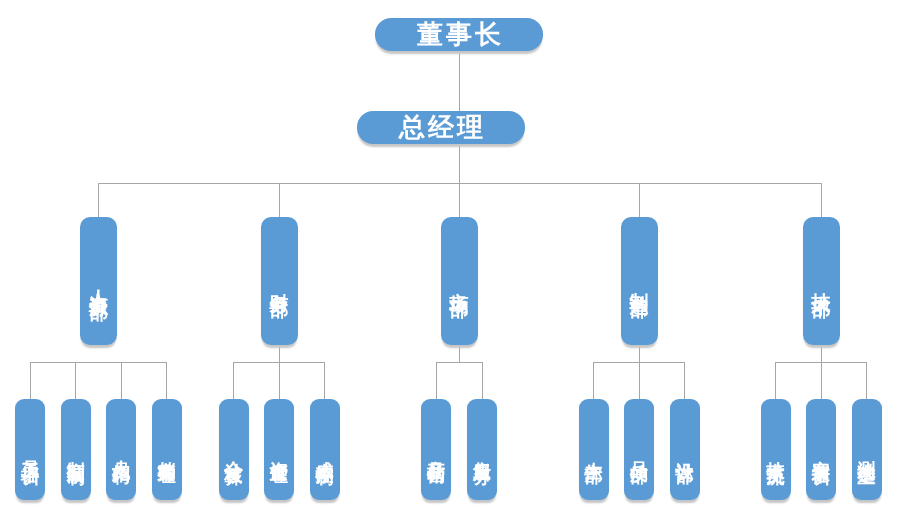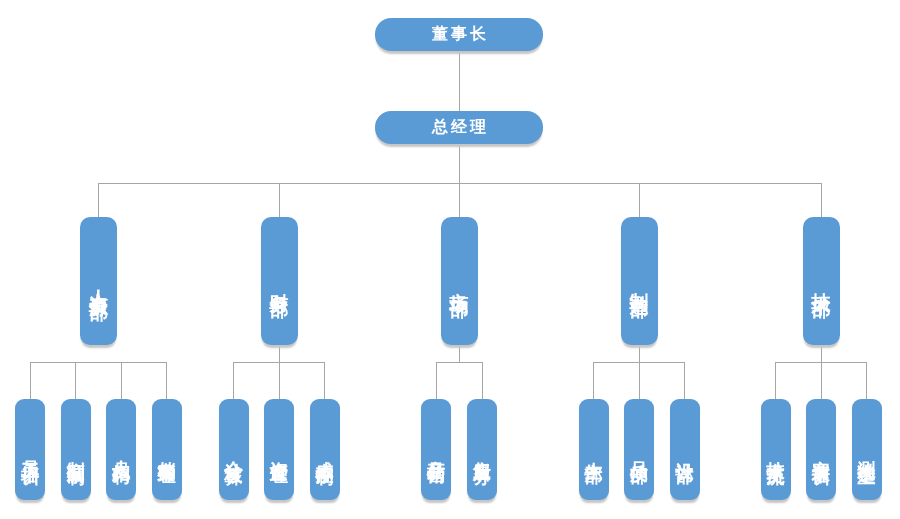--- a/index.html
+++ b/index.html
@@ -6,21 +6,21 @@
   #canvas{
     position:relative;width:900px;height:519px;background:#ffffff;
     font-family:"Liberation Sans","DejaVu Sans",sans-serif;overflow:hidden;
   }
   .ln{position:absolute;background:#a6a6a6;display:block;}
   .box{
     position:absolute;box-sizing:border-box;background:#5b9bd5;color:#ffffff;
     font-weight:bold;display:flex;align-items:center;justify-content:center;
     box-shadow:0 4px 2px -1px #c6c6c6;
   }
-  .hbox{border-radius:16px;font-size:16px;letter-spacing:3px;text-indent:3px;}
+  .hbox{border-radius:16px;font-size:26px;letter-spacing:3px;text-indent:3px;}
   .vbox{
     border-radius:10px;font-size:19px;letter-spacing:3px;
     writing-mode:vertical-rl;text-orientation:upright;
   }
   .cbox{
     border-radius:9px;font-size:18px;letter-spacing:2px;
     writing-mode:vertical-rl;text-orientation:upright;
   }
 </style>
 </head>
@@ -61,21 +61,21 @@
   <i class="ln" style="left:593px;top:362px;width:1px;height:37px"></i>
   <i class="ln" style="left:638.5px;top:362px;width:1px;height:37px"></i>
   <i class="ln" style="left:684px;top:362px;width:1px;height:37px"></i>
   <i class="ln" style="left:775px;top:362px;width:1px;height:37px"></i>
   <i class="ln" style="left:820.5px;top:362px;width:1px;height:37px"></i>
   <i class="ln" style="left:866px;top:362px;width:1px;height:37px"></i>
 
   <div class="box hbox" style="left:375px;top:18px;width:168px;height:33px">
     <span>董事长</span>
   </div>
-  <div class="box hbox" style="left:375px;top:111px;width:168px;height:33px">
+  <div class="box hbox" style="left:357px;top:111px;width:168px;height:33px">
     <span>总经理</span>
   </div>
 
   <div class="box vbox" style="left:80px;top:217px;width:37px;height:128px">
     <span>人力资源部</span>
   </div>
   <div class="box vbox" style="left:260.5px;top:217px;width:37px;height:128px">
     <span>财务部</span>
   </div>
   <div class="box vbox" style="left:440.5px;top:217px;width:37px;height:128px">

